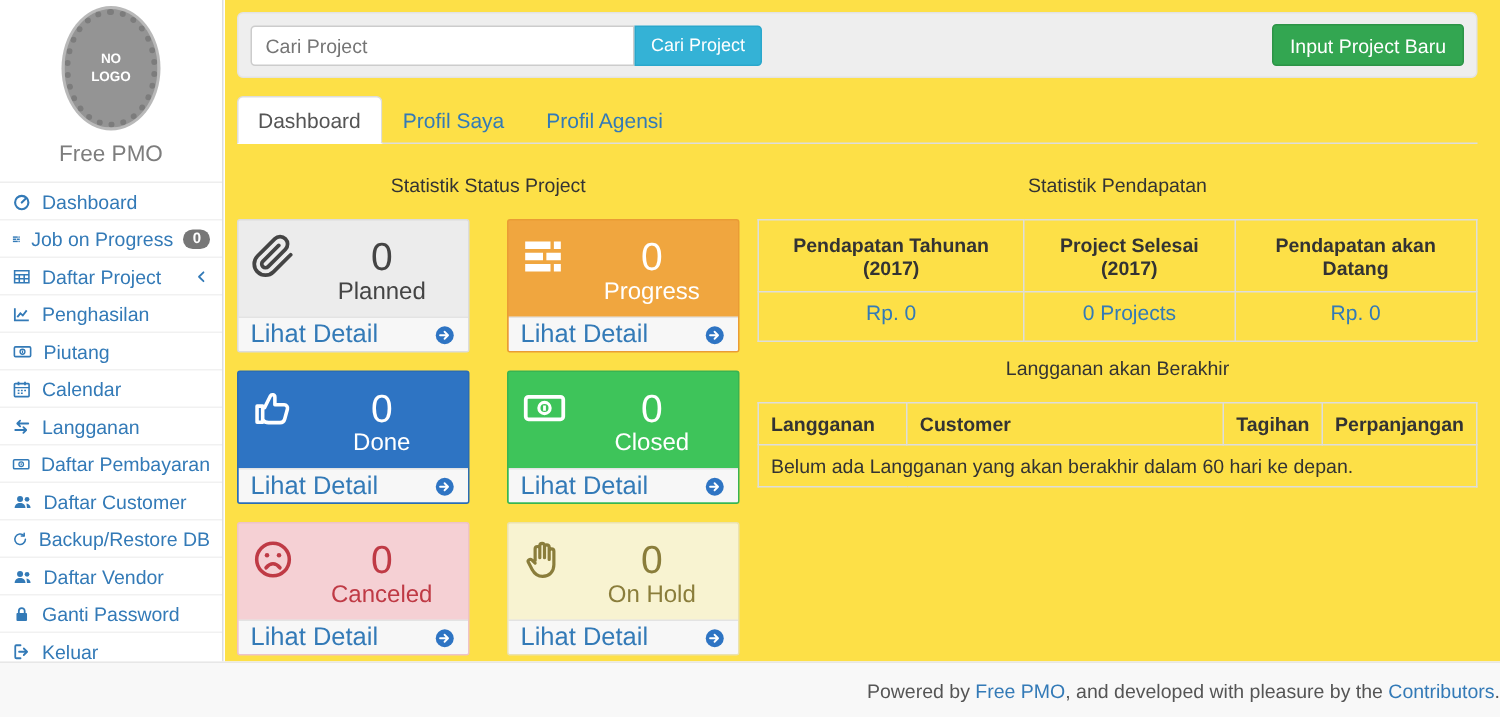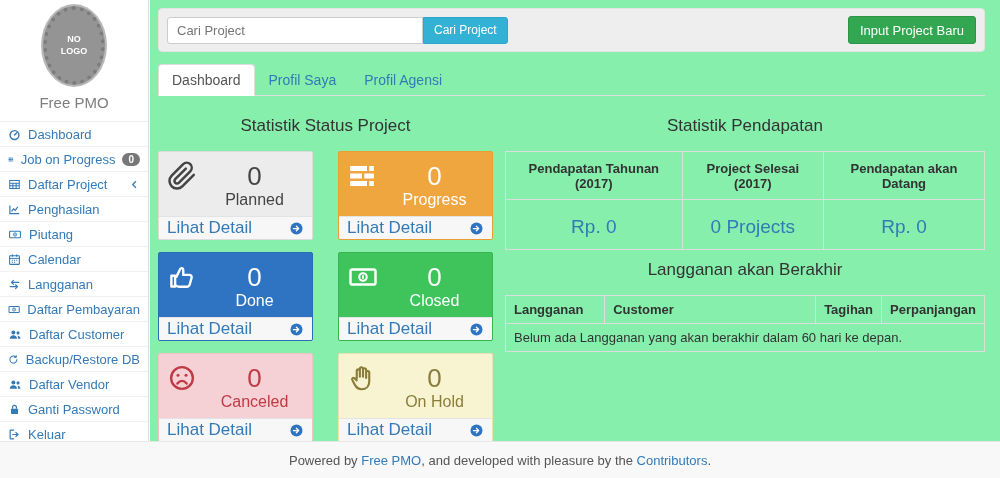--- a/index.html
+++ b/index.html
@@ -32,21 +32,21 @@
     color:#337ab7; cursor:pointer; height:25px;
   }
   .menu li .lbl{ font-size:13px; white-space:nowrap; }
   .badge{
     margin-left:auto; background:#777; color:#fff; font-size:10px;
     border-radius:9px; padding:1px 6px; font-weight:bold;
   }
   .chev{ margin-left:auto; }
 
   
-  .main{ position:absolute; left:150px; top:0; right:0; bottom:37px; background:#86efac; padding:8px 15px 0 8px; }
+  .main{ position:absolute; left:150px; top:0; right:0; bottom:37px; background:#fde047; padding:8px 15px 0 8px; }
   .well{
     background:#eee; border:1px solid #e3e3e3; border-radius:4px;
     padding:8px; display:flex; align-items:center; height:44px;
   }
   .search-input{
     width:256px; height:27px; border:1px solid #ccc; border-radius:3px 0 0 3px;
     padding:0 9px; font-size:13px; color:#555; outline:none; background:#fff;
     font-family:"Liberation Sans",sans-serif;
   }
   .btn{ border:none; cursor:pointer; font-family:"Liberation Sans",sans-serif; }
@@ -64,21 +64,21 @@
   .tab{
     padding:7px 13px; font-size:14px; color:#337ab7; cursor:pointer;
     border:1px solid transparent; margin-bottom:-1px; border-radius:4px 4px 0 0;
   }
   .tab.active{ background:#fff; color:#555; border-color:#ddd #ddd #fff; cursor:default; }
 
   
   .content{ display:flex; margin-top:15px; }
   .col-left{ width:335px; flex:none; }
   .col-right{ flex:1; margin-left:12px; }
-  h2.sec{ font-size:17px; font-weight:400; color:#333; text-align:center; margin:5px 0 15px; }
+  h2.sec{ font-size:13px; font-weight:400; color:#333; text-align:center; margin:5px 0 15px; }
 
   .cards{ display:grid; grid-template-columns:155px 155px; column-gap:25px; row-gap:12px; }
   .card{ border:1px solid #ddd; border-radius:2px; overflow:hidden; }
   .card-body{ height:64px; display:flex; padding:7px 8px 4px; }
   .card-icon{ width:38px; flex:none; padding-top:2px; }
   .card-nums{ flex:1; display:flex; flex-direction:column; align-items:center; justify-content:center; }
   .card-count{ font-size:26px; line-height:1.1; }
   .card-status{ font-size:16px; line-height:1.2; }
   .card-footer{
     background:#f7f7f7; border-top:1px solid rgba(0,0,0,.08);
@@ -92,34 +92,34 @@
   .card.progress{ background:#f0a63f; border-color:#ea9c35; color:#fff; }
   .card.done    { background:#2e74c3; border-color:#2a6cb5; color:#fff; }
   .card.closed  { background:#3ec45a; border-color:#38b452; color:#fff; }
   .card.canceled{ background:#f5d0d4; border-color:#eec3c8; color:#bf3a45; }
   .card.onhold  { background:#f8f3d1; border-color:#ebe2af; color:#8a7d3b; }
 
   
   table{ width:100%; border-collapse:collapse; }
   .stats-table th, .stats-table td{ border:1px solid #ddd; text-align:center; }
   .stats-table th{ font-weight:700; font-size:13px; color:#333; padding:9px 6px 8px; }
-  .stats-table td{ color:#337ab7; font-size:19px; padding:16px 6px 11px; }
+  .stats-table td{ color:#337ab7; font-size:14px; padding:5px 6px 11px; }
 
   .sub-table{ margin-top:4px; }
   .sub-table th, .sub-table td{ border:1px solid #ddd; font-size:13px; padding:6px 8px; text-align:left; }
   .sub-table th{ font-weight:bold; color:#333; }
   .sub-table td{ color:#333; }
   .sub-table th.r{ text-align:right; }
   .mt-langganan{ margin-top:10px; }
 
   
   .footerbar{
     position:absolute; left:0; right:0; bottom:0; height:37px;
     background:#f8f8f8; border-top:1px solid #e7e7e7;
-    display:flex; align-items:center; justify-content:center;
+    display:flex; align-items:center; justify-content:flex-end;
     font-size:13px; color:#555;
   }
   .footerbar a{ color:#337ab7; text-decoration:none; }
 </style>
 </head>
 <body>
 
 <svg width="0" height="0" style="position:absolute">
   <symbol id="i-dashboard" viewBox="0 0 24 24">
       <circle cx="12" cy="13" r="8.2" fill="none" stroke="currentColor" stroke-width="2.6"></circle>

